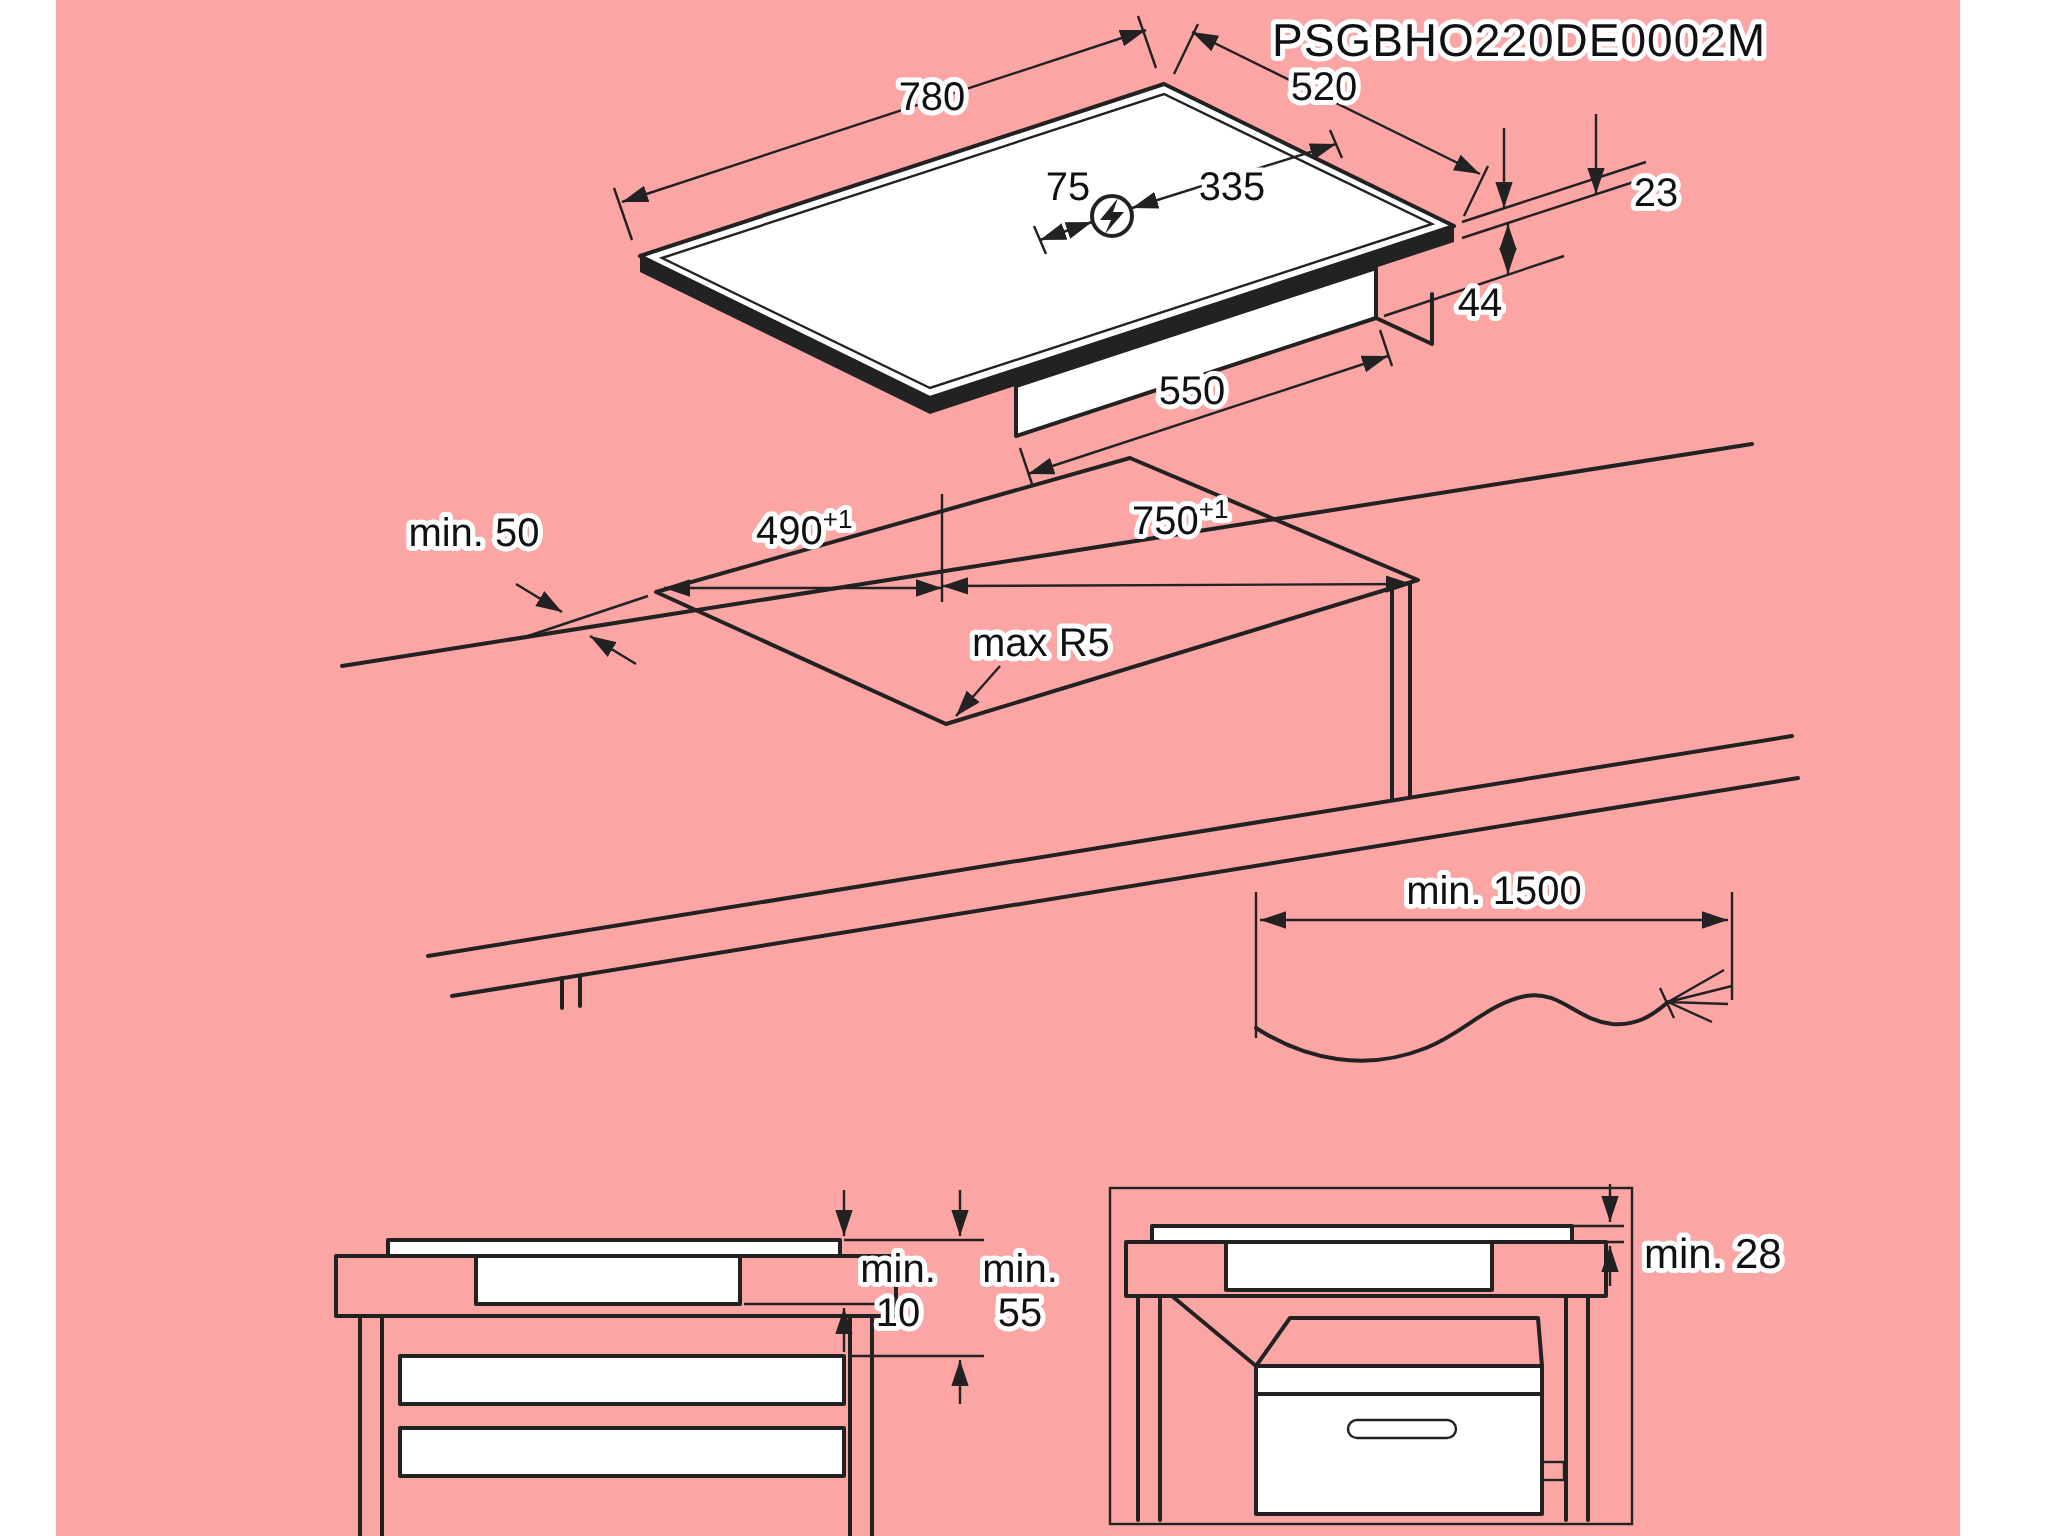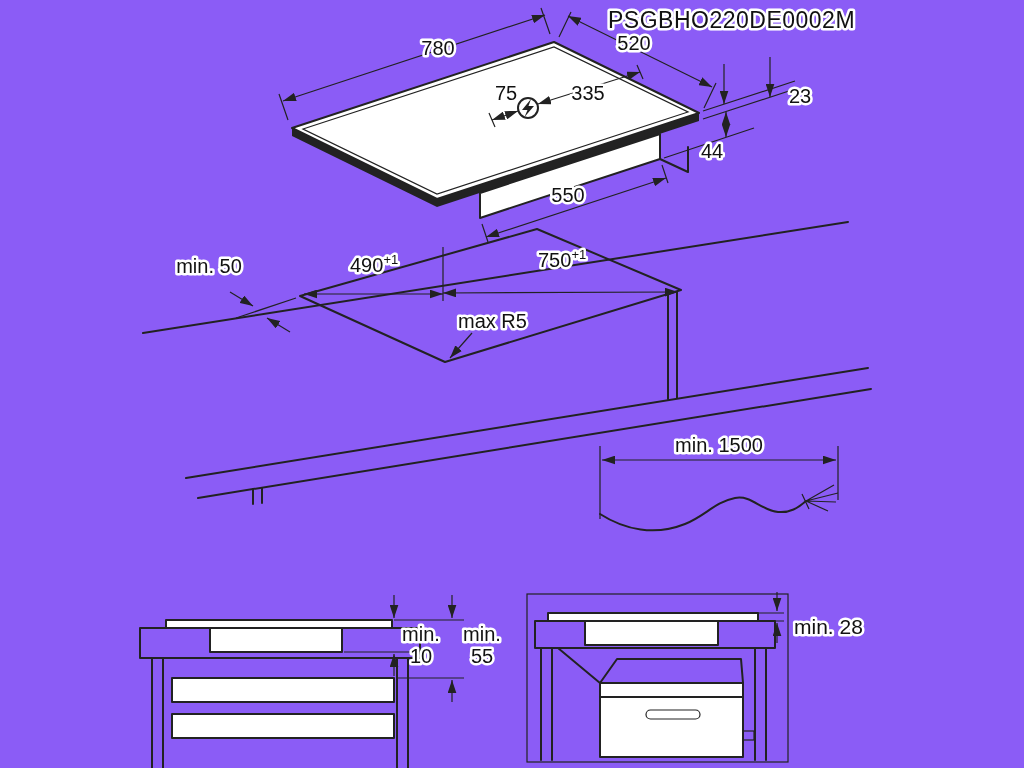--- a/index.html
+++ b/index.html
@@ -1,16 +1,16 @@
 <!DOCTYPE html>
 <html><head>
 <meta charset="utf-8">
 <style>
   html,body{margin:0;padding:0;background:#fff;}
-  .page{width:1024px;height:768px;background:#8b5cf6;position:relative;overflow:hidden;}
+  .page{width:952px;height:768px;background:#fca5a5;position:relative;overflow:hidden;margin-left:28px;}
   svg{display:block;}
   .ol{fill:none;stroke:#222;stroke-width:2;stroke-linejoin:round;stroke-linecap:round;}
   .olw{fill:#fff;stroke:#222;stroke-width:2;stroke-linejoin:round;}
   .thin{fill:none;stroke:#222;stroke-width:1.2;}
   .dim{fill:none;stroke:#222;stroke-width:1.2;}
   .solid{fill:#222;stroke:none;}
   text{font-family:"Liberation Sans","DejaVu Sans",sans-serif;font-size:20px;fill:#111;
        paint-order:stroke;stroke:#fff;stroke-width:5px;stroke-linejoin:round;}
   .hdr{font-size:23px;letter-spacing:.5px;}
   .sup{font-size:13px;}

